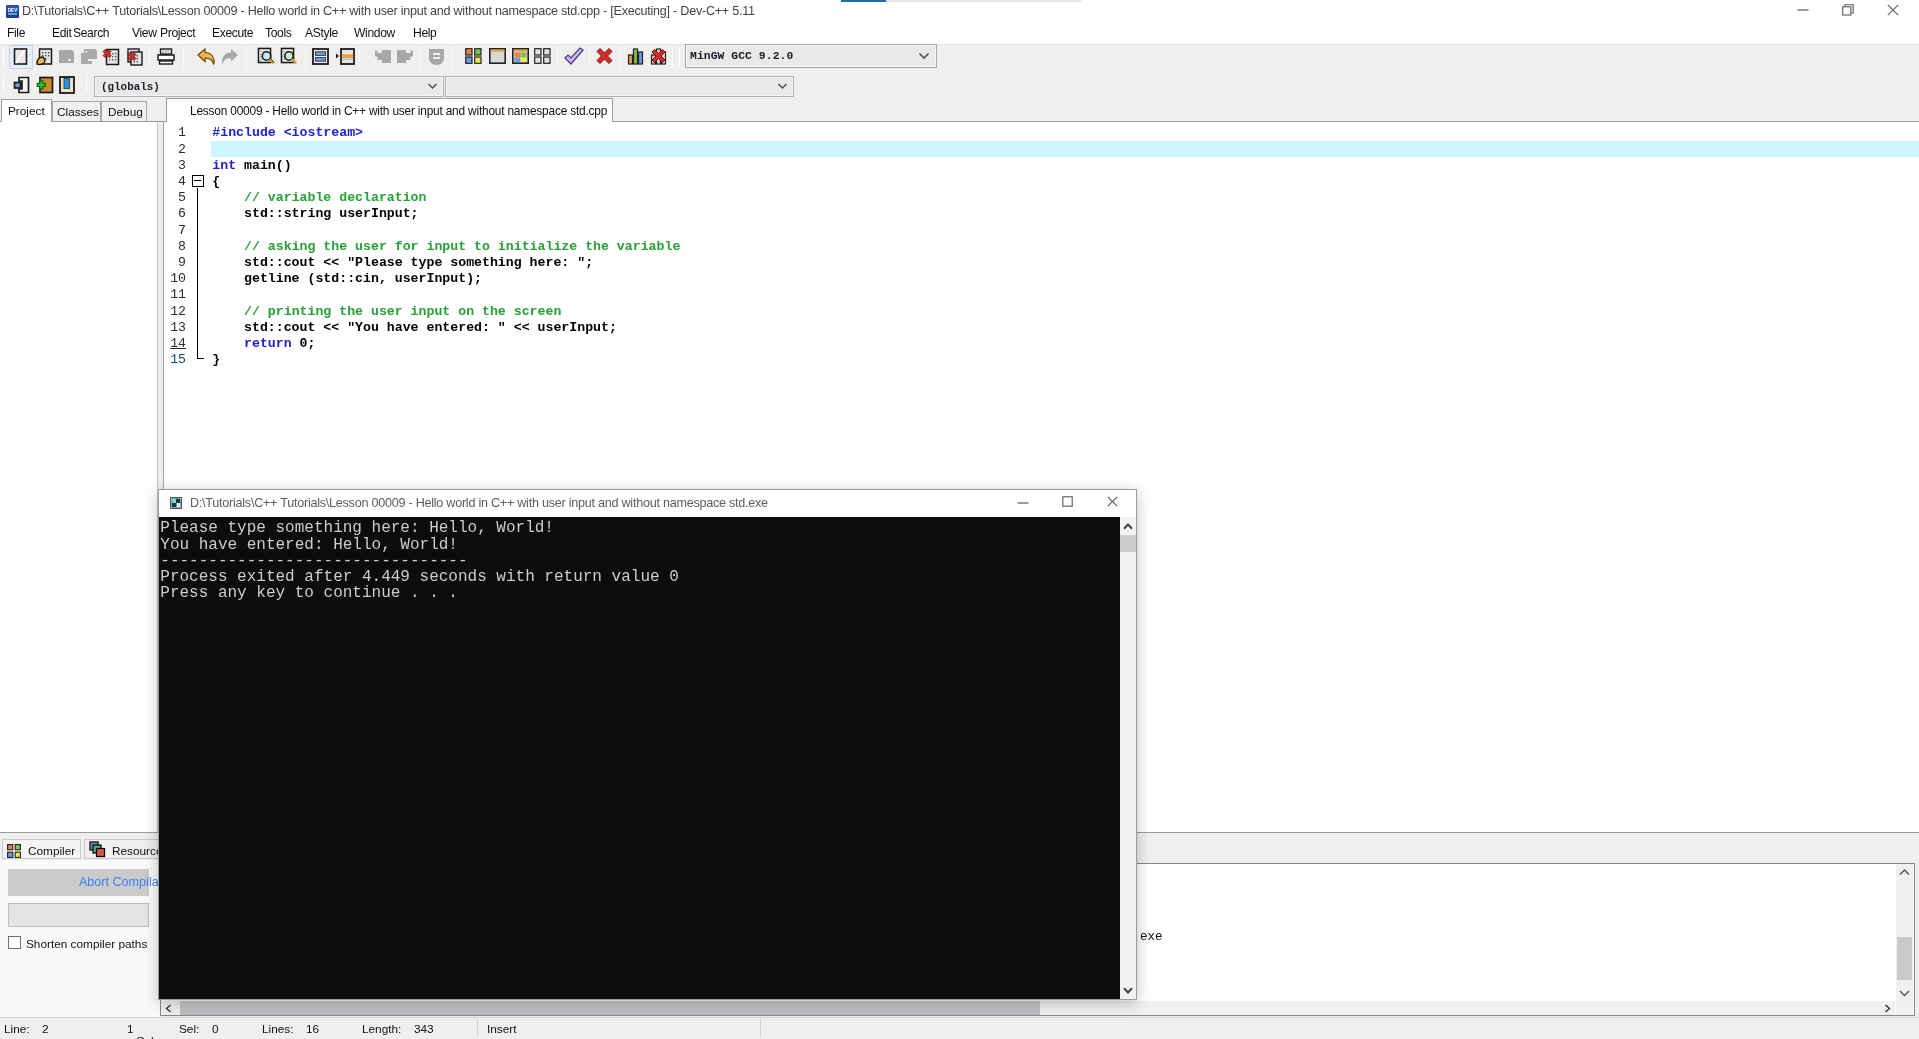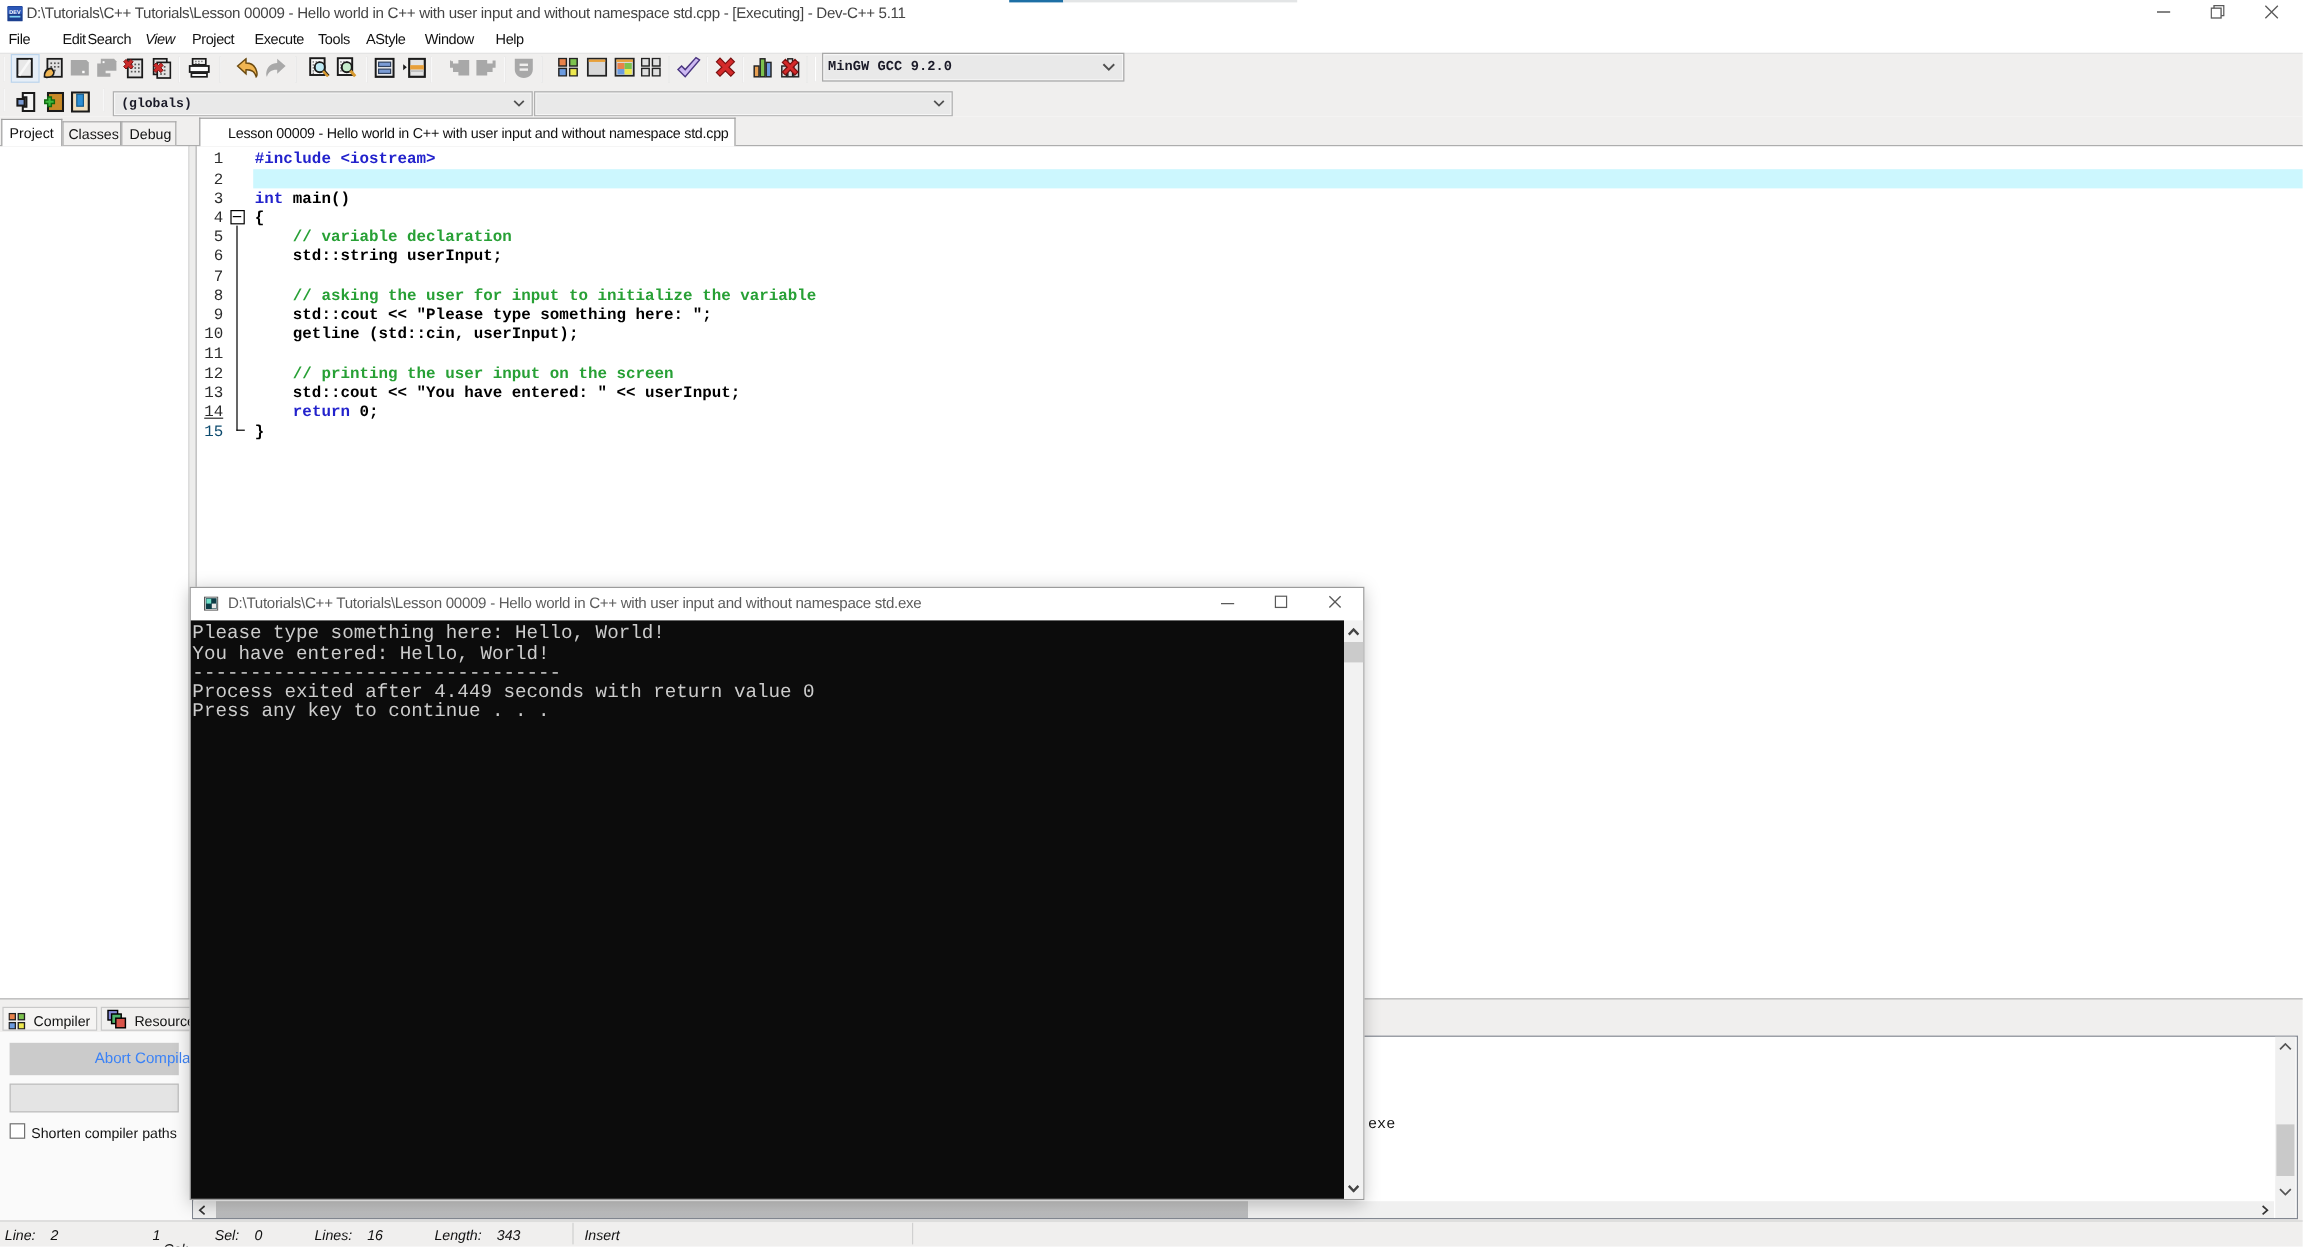--- a/index.html
+++ b/index.html
@@ -37,21 +37,21 @@
     <path d="M3 2.8 L3 0.7 L11.2 0.7 L11.2 9 L9 9" fill="none" stroke="#5a5a5a" stroke-width="1.1"></path>
   </svg>
 <svg class="abs" style="left:1887px;top:4px;" width="12" height="12" viewBox="0 0 12 12">
     <path d="M0.8 0.8 L11.2 11.2 M11.2 0.8 L0.8 11.2" stroke="#5a5a5a" stroke-width="1.1"></path>
   </svg>
 
 <div class="abs sans" style="left:0;top:26px;height:18px;font-size:12.1px;letter-spacing:-0.35px;color:#111111;">
   <span class="abs" style="left:7px;text-align:right;">File</span>
   <span class="abs" style="left:40px;margin-left:12px;">Edit</span>
   <span class="abs" style="left:73px;">Search</span>
-  <span class="abs" style="left:121px;font-style:italic;">View</span>
+  <span class="abs" style="left:132px;">View</span>
   <span class="abs" style="left:160px;">Project</span>
   <span class="abs" style="left:212px;">Execute</span>
   <span class="abs" style="left:265px;">Tools</span>
   <span class="abs" style="left:305px;">AStyle</span>
   <span class="abs" style="left:354px;">Window</span>
   <span class="abs" style="left:413px;">Help</span>
 </div>
 
 <div class="abs" style="left:0;top:44px;width:1919px;height:53px;background:#f0efee;border-top:1px solid #e4e4e4;"></div>
 
@@ -398,21 +398,21 @@
 <div class="abs" style="left:161px;top:1001px;width:1734px;height:14px;background:#f0f0f0;"></div>
 <div class="abs" style="left:180px;top:1001px;width:860px;height:14px;background:linear-gradient(#c9c9c9,#b9babc);"></div>
 <svg class="abs" style="left:165px;top:1004px;" width="7" height="9" viewBox="0 0 7 9">
     <path d="M5.5 1 L1.5 4.5 L5.5 8" fill="none" stroke="#333" stroke-width="1.4"></path>
   </svg>
 <svg class="abs" style="left:1884px;top:1004px;" width="7" height="9" viewBox="0 0 7 9">
     <path d="M1.5 1 L5.5 4.5 L1.5 8" fill="none" stroke="#333" stroke-width="1.4"></path>
   </svg>
 
 <div class="abs" style="left:0;top:1017px;width:1919px;height:22px;background:#f0efee;border-top:1px solid #d2d2d2;"></div>
-<div class="abs sans" style="left:0;top:1022px;width:1919px;height:16px;font-size:11.8px;color:#111;font-style:italic;">
+<div class="abs sans" style="left:0;top:1022px;width:1919px;height:16px;font-size:11.8px;color:#111;">
     <span class="abs" style="left:4px;top:0;">Line:</span>
     <span class="abs" style="left:42px;top:0;">2</span>
     <span class="abs" style="left:91px;top:12px;margin-left:45px;">Col:</span>
     <span class="abs" style="left:127px;top:0;">1</span>
     <span class="abs" style="left:179px;top:0;">Sel:</span>
     <span class="abs" style="left:212px;top:0;">0</span>
     <span class="abs" style="left:262px;top:0;">Lines:</span>
     <span class="abs" style="left:306px;top:0;">16</span>
     <span class="abs" style="left:362px;top:0;">Length:</span>
     <span class="abs" style="left:414px;top:0;">343</span>

